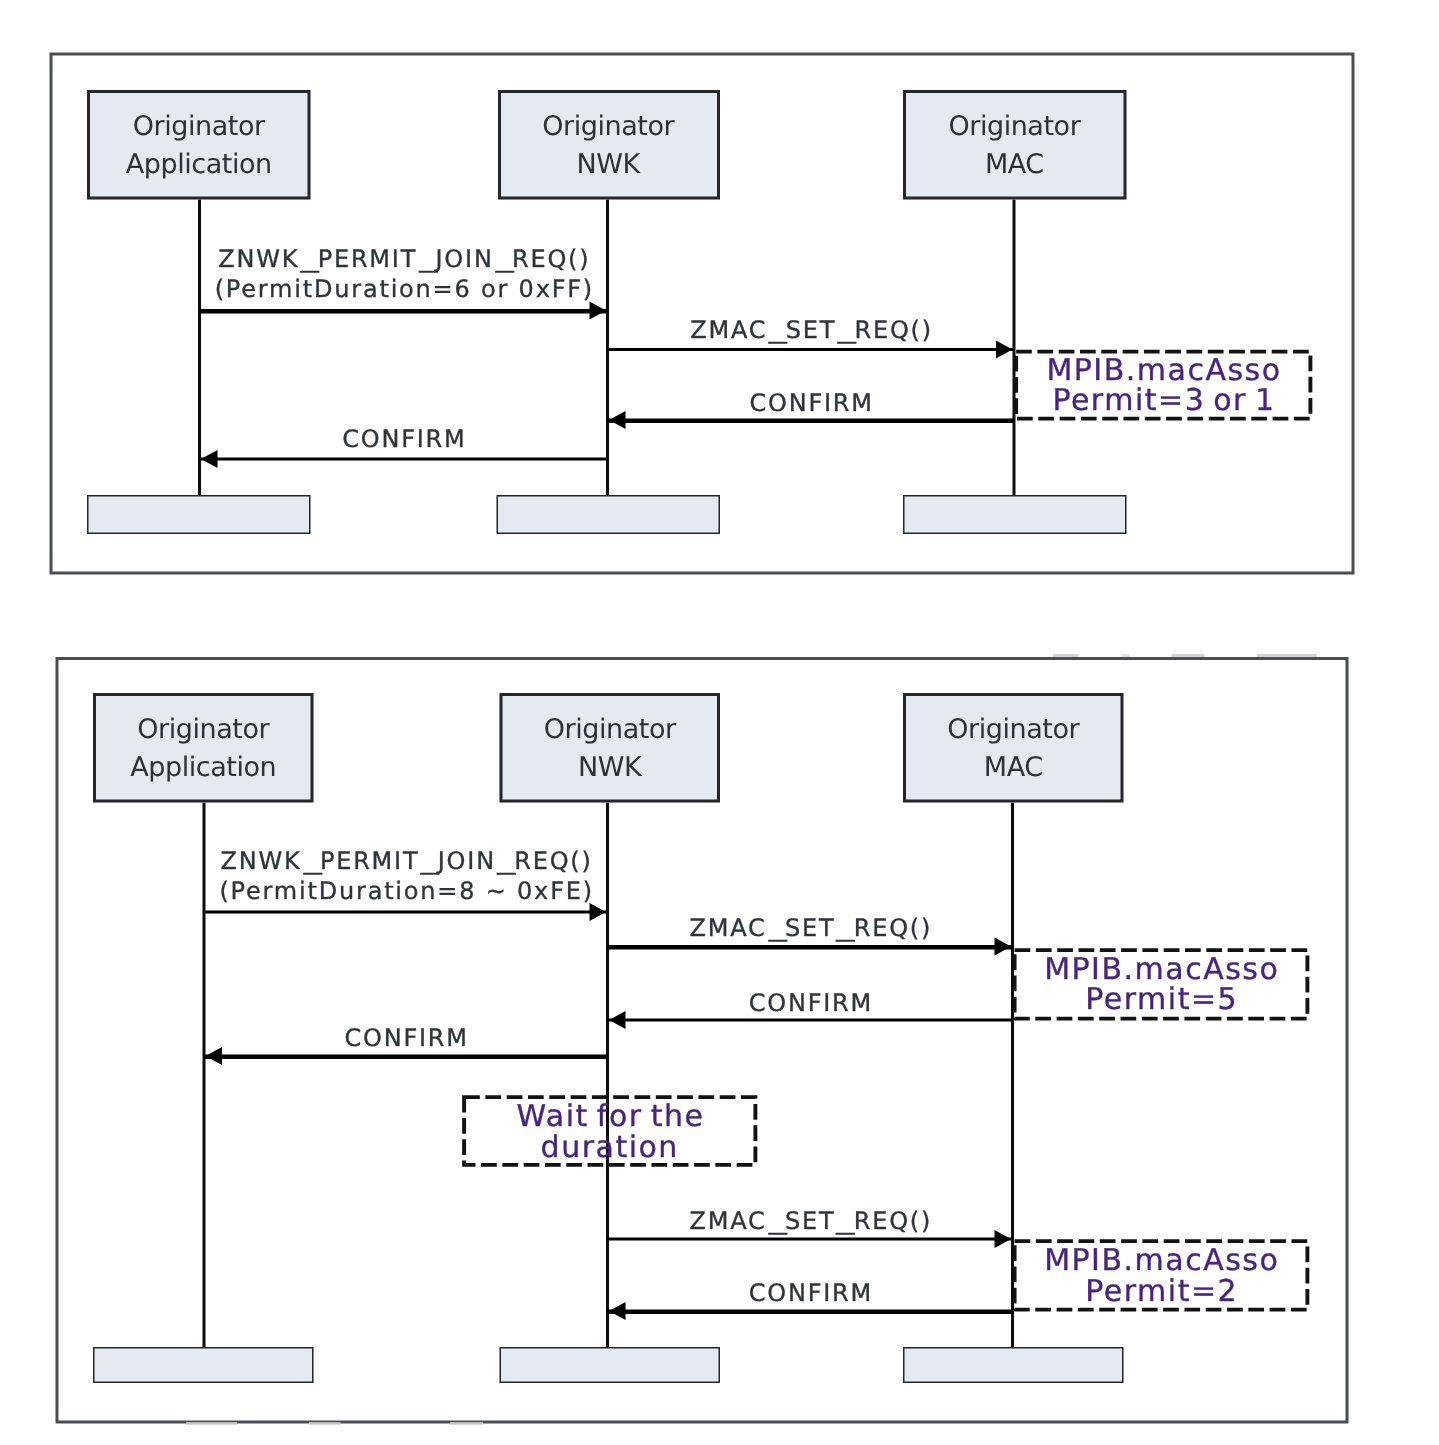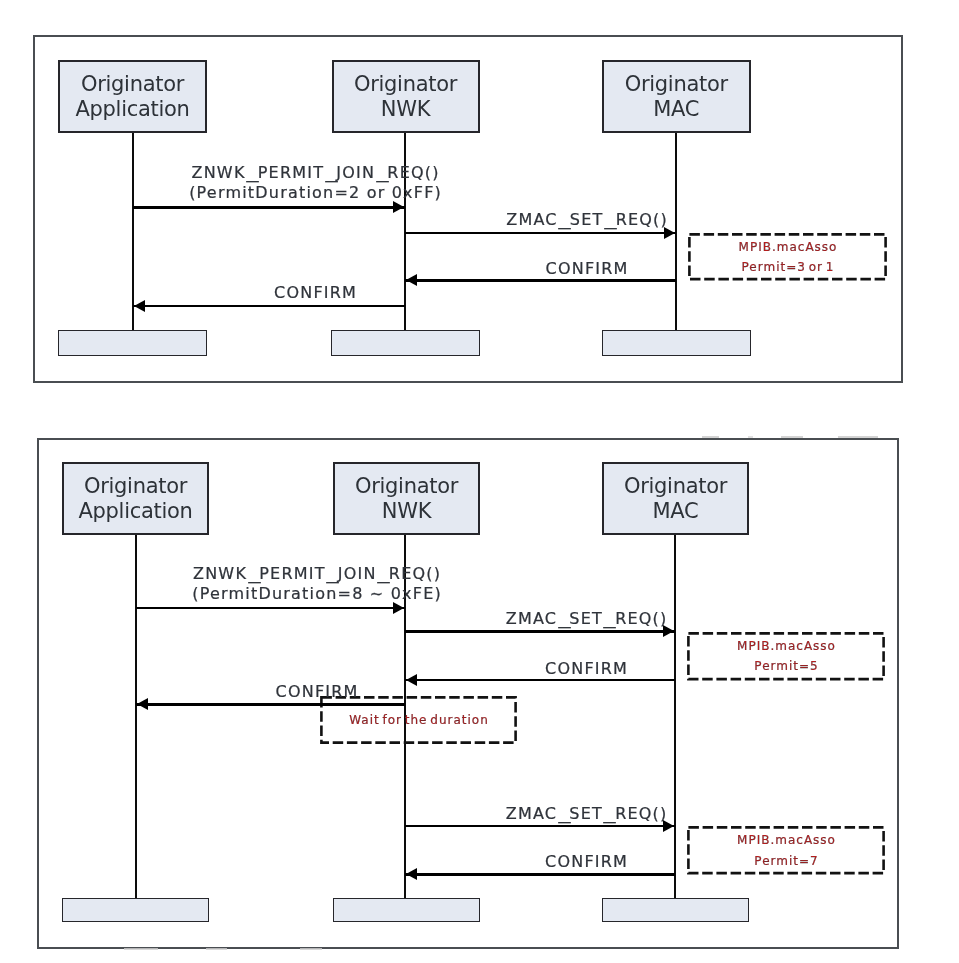--- a/index.html
+++ b/index.html
@@ -5,39 +5,39 @@
 <style>
   html,body{margin:0;padding:0;background:#ffffff;}
   body{width:959px;height:963px;font-family:"DejaVu Sans",sans-serif;}
   .page{position:relative;width:959px;height:963px;overflow:hidden;background:#fff;}
 
   .frame{position:absolute;box-sizing:border-box;border:2px solid #4a4e52;background:#fff;}
 
   .actor-box{position:absolute;box-sizing:border-box;border:2px solid #26262b;
              background:#e4e9f2;line-height:25px;text-align:center;
              padding-top:10px;}
-  .actor-box span{display:block;color:#2d3238;font-size:21px;letter-spacing:-0.3px;}
+  .actor-box span{display:block;color:#2d3238;font-size:18px;letter-spacing:-0.3px;}
 
   .lifeline{position:absolute;width:2.3px;background:#0c0c0c;}
 
   .foot-bar{position:absolute;box-sizing:border-box;border:1.8px solid #26262b;background:#e4e9f2;}
 
   .msg-line{position:absolute;height:2.3px;background:#000;}
   .arrow-head{position:absolute;width:0;height:0;}
   .arrow-right{border-top:6px solid transparent;border-bottom:6px solid transparent;border-left:11px solid #000;}
   .arrow-left{border-top:6px solid transparent;border-bottom:6px solid transparent;border-right:11px solid #000;}
 
   .msg-label{position:absolute;text-align:center;color:#2f333a;font-size:16px;
              -webkit-text-stroke:0.22px #2f333a;
-             line-height:20px;white-space:nowrap;letter-spacing:1.2px;text-indent:1.2px;padding-left:46px;}
+             line-height:20px;white-space:nowrap;letter-spacing:1.2px;text-indent:1.2px;}
   .msg-label u{text-decoration:none;display:inline-block;transform:scaleX(1.5);
              transform-origin:center;letter-spacing:0;margin:0 1.5px;}
 
-  .note{position:absolute;box-sizing:border-box;text-align:center;color:#b91c1c;
-        font-size:12px;line-height:20.5px;margin-left:12px;-webkit-text-stroke:0.22px #2f333a;}
+  .note{position:absolute;box-sizing:border-box;text-align:center;color:#4c1d95;
+        font-size:20px;line-height:20.5px;-webkit-text-stroke:0.22px #2f333a;}
   .note svg{position:absolute;left:0;top:0;overflow:visible;}
   .note .inner{position:absolute;left:0;right:0;top:50%;transform:translateY(-50%);}
   .note span{display:block;letter-spacing:1.0px;text-indent:1.0px;word-spacing:-2px;}
 
   .smudge{position:absolute;background:#c4c4c4;height:2px;opacity:0.8;}
 </style>
 </head>
 <body>
 
 <div class="page">
@@ -66,21 +66,21 @@
       </svg>
       <div class="inner">
         <span>MPIB.macAsso</span>
         <span>Permit=3 or 1</span>
       </div>
     </div>
 <div class="msg-line" style="left:133px;top:206.3px;width:272px;"></div>
 <div class="arrow-head arrow-right" style="left:392.6px;top:201.3px;"></div>
 <div class="msg-label" style="left:133px;top:163px;width:272px;">
       <div>ZNWK<u>_</u>PERMIT<u>_</u>JOIN<u>_</u>REQ()</div>
-      <div>(PermitDuration=2 or 0xFF)</div>
+      <div>(PermitDuration=6 or 0xFF)</div>
     </div>
 <div class="msg-line" style="left:405px;top:231.8px;width:271px;"></div>
 <div class="arrow-head arrow-right" style="left:663.6px;top:226.8px;"></div>
 <div class="msg-label" style="left:405px;top:209.5px;width:271px;">
       <div>ZMAC<u>_</u>SET<u>_</u>REQ()</div>
       <div></div>
     </div>
 <div class="msg-line" style="left:405px;top:279.3px;width:271px;"></div>
 <div class="arrow-head arrow-left" style="left:406.4px;top:274.3px;"></div>
 <div class="msg-label" style="left:405px;top:259px;width:271px;">
@@ -114,36 +114,36 @@
 <div class="foot-bar" style="left:602px;top:898px;width:147px;height:24px;"></div>
 <div class="note" style="left:675px;top:631.5px;width:198px;height:48.5px;">
       <svg width="198" height="48.5">
         <rect x="1.4" y="1.4" width="195.2" height="45.7" fill="none" stroke="#121212" stroke-width="2.6" stroke-dasharray="10.5 3.7"></rect>
       </svg>
       <div class="inner">
         <span>MPIB.macAsso</span>
         <span>Permit=5</span>
       </div>
     </div>
-<div class="note" style="left:308px;top:696px;width:197px;height:48px;">
+<div class="note" style="left:308px;top:730px;width:197px;height:48px;">
       <svg width="197" height="48">
         <rect x="1.4" y="1.4" width="194.2" height="45.2" fill="none" stroke="#121212" stroke-width="2.6" stroke-dasharray="10.5 3.7"></rect>
       </svg>
       <div class="inner">
         <span>Wait for the duration</span>
         <span></span>
       </div>
     </div>
 <div class="note" style="left:675px;top:826px;width:198px;height:48.5px;">
       <svg width="198" height="48.5">
         <rect x="1.4" y="1.4" width="195.2" height="45.7" fill="none" stroke="#121212" stroke-width="2.6" stroke-dasharray="10.5 3.7"></rect>
       </svg>
       <div class="inner">
         <span>MPIB.macAsso</span>
-        <span>Permit=7</span>
+        <span>Permit=2</span>
       </div>
     </div>
 <div class="msg-line" style="left:136px;top:606.8px;width:269px;"></div>
 <div class="arrow-head arrow-right" style="left:392.6px;top:601.8px;"></div>
 <div class="msg-label" style="left:136px;top:564px;width:269px;">
       <div>ZNWK<u>_</u>PERMIT<u>_</u>JOIN<u>_</u>REQ()</div>
       <div>(PermitDuration=8 ~ 0xFE)</div>
     </div>
 <div class="msg-line" style="left:405px;top:630.3px;width:270px;"></div>
 <div class="arrow-head arrow-right" style="left:662.6px;top:625.3px;"></div>

